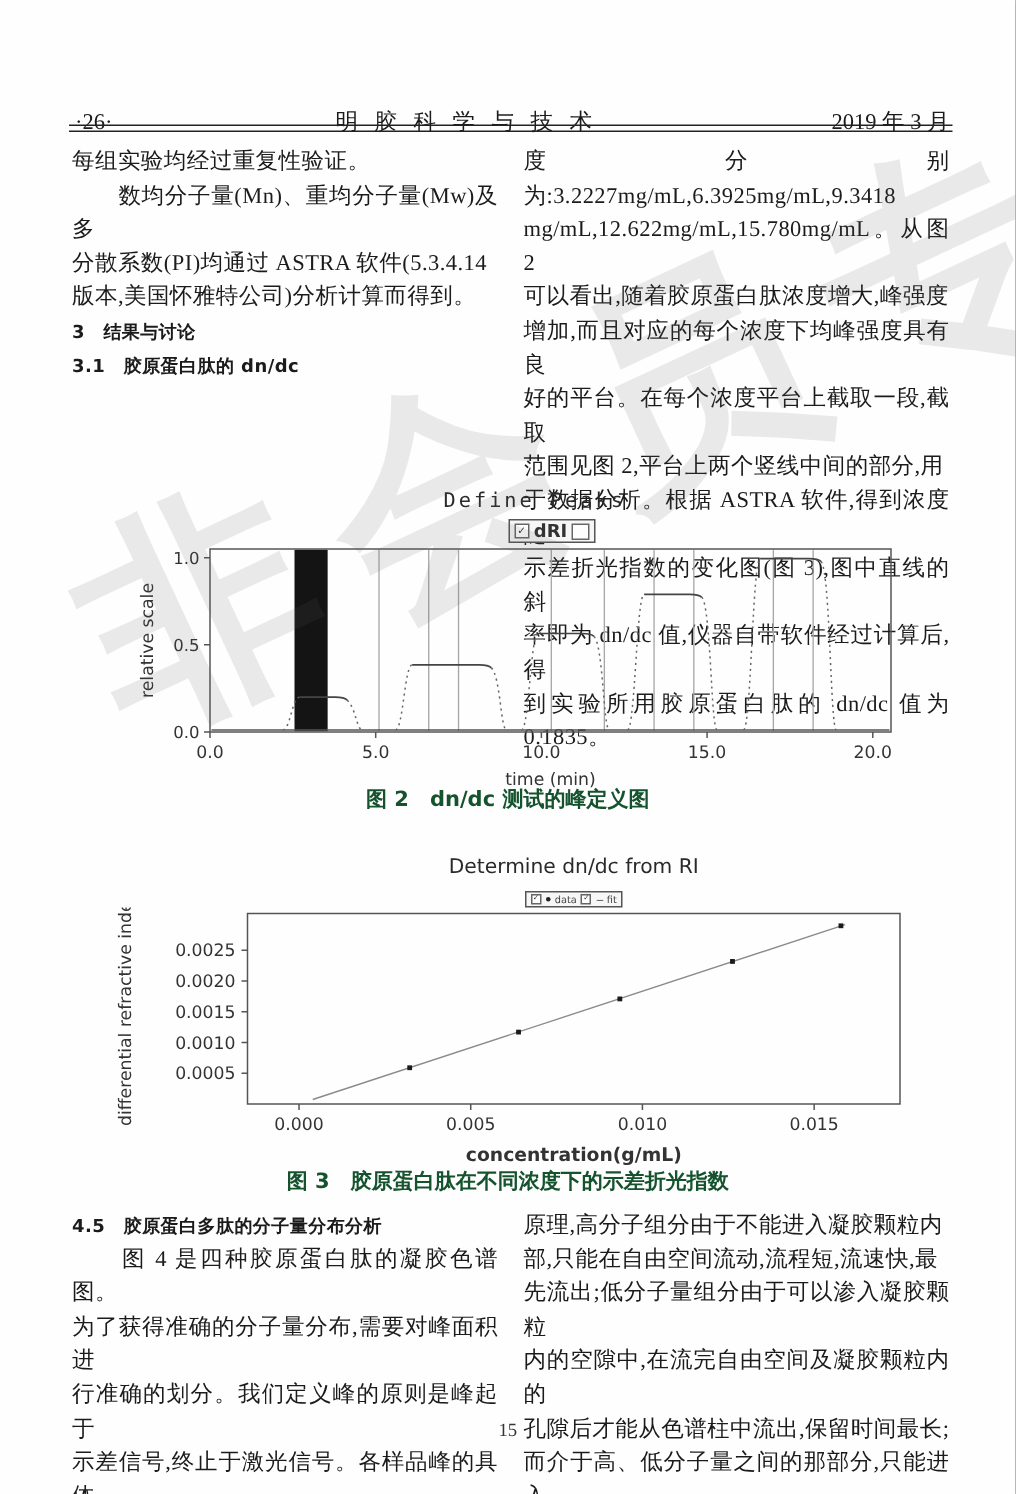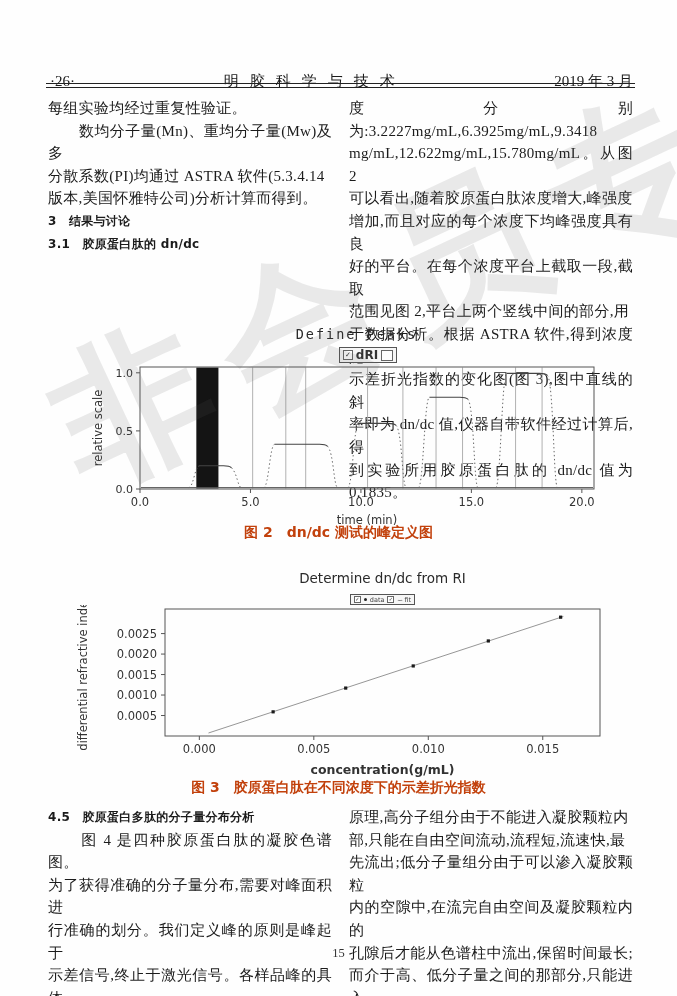--- a/index.html
+++ b/index.html
@@ -30,21 +30,21 @@
            padding:0 3px;font-family:"DejaVu Sans","Liberation Sans",sans-serif;}
   .leg2{font-size:12px;font-weight:bold;color:#333;height:14px;}
   .leg3{font-size:6.5px;color:#444;height:9px;}
   .cb{display:inline-block;width:8px;height:8px;border:1px solid #666;background:#fff;
       font-size:7px;line-height:8px;text-align:center;color:#333;}
   .cb.small{width:5px;height:5px;font-size:5px;line-height:5px;}
   .sw{display:inline-block;width:10px;height:9px;border:1px solid #666;background:#fdfdfd;}
   .dot{display:inline-block;width:3px;height:3px;background:#222;border-radius:50%;}
   .dash{letter-spacing:-1px;}
   .caption{position:absolute;left:0;right:0;text-align:center;
-           font-family:"DejaVu Sans","Liberation Sans",sans-serif;font-weight:bold;font-size:14px;color:#c2410c;}
+           font-family:"DejaVu Sans","Liberation Sans",sans-serif;font-weight:bold;font-size:14px;color:#14532d;}
   svg text{font-family:"DejaVu Sans","Liberation Sans",sans-serif;fill:#333;}
   
   .pageno{position:absolute;top:946px;left:0;right:0;text-align:center;font-size:12.5px;color:#333;}
   
   .watermark{position:absolute;left:30px;top:368px;font-size:155px;line-height:155px;
              font-family:"DejaVu Sans","Liberation Sans",sans-serif;font-weight:bold;
              color:rgba(90,90,90,0.13);letter-spacing:26px;white-space:nowrap;
              transform:rotate(-25deg);transform-origin:0 0;z-index:6;pointer-events:none;}
 </style>
 </head>

